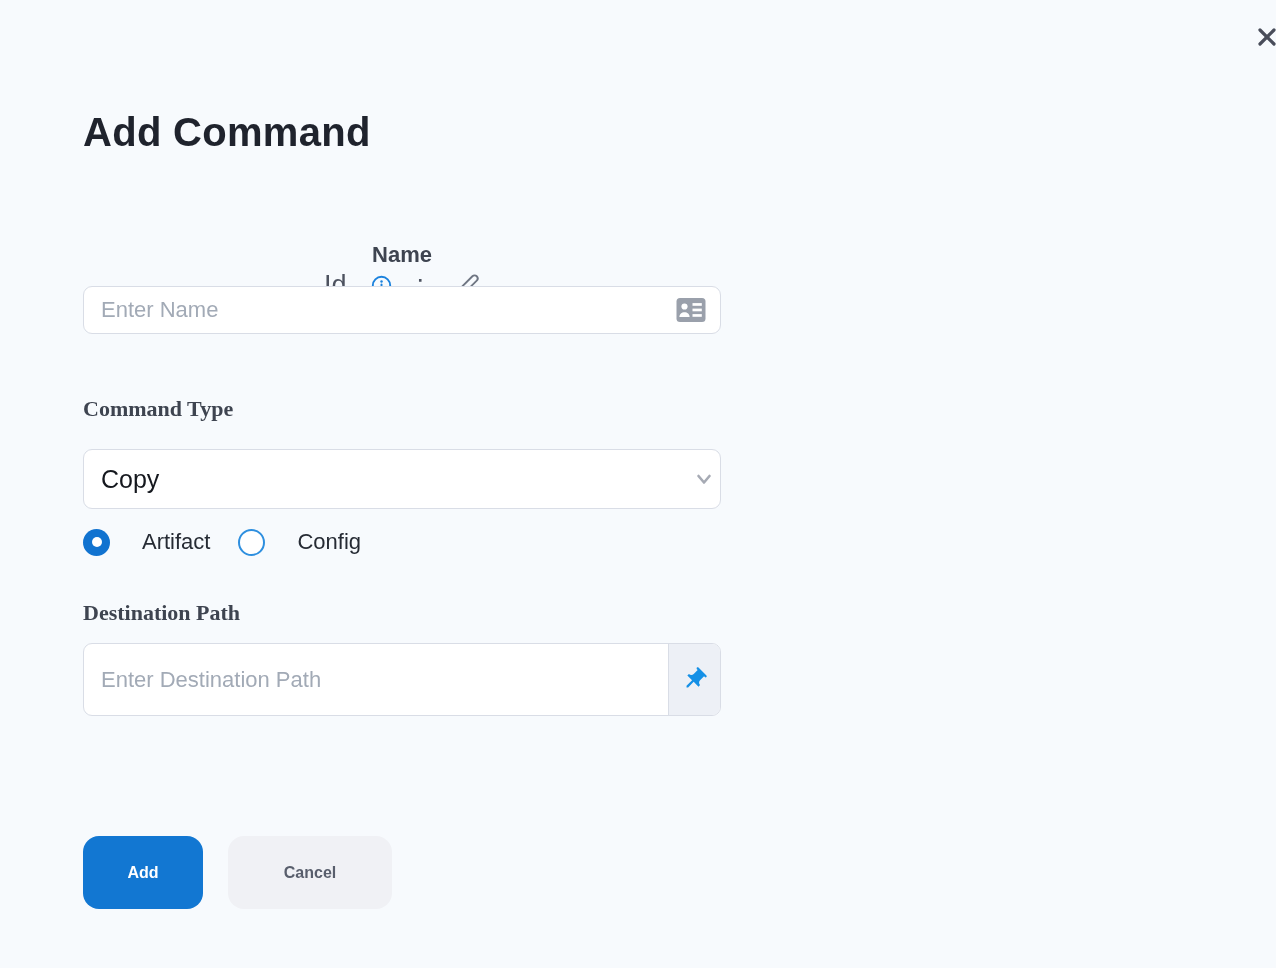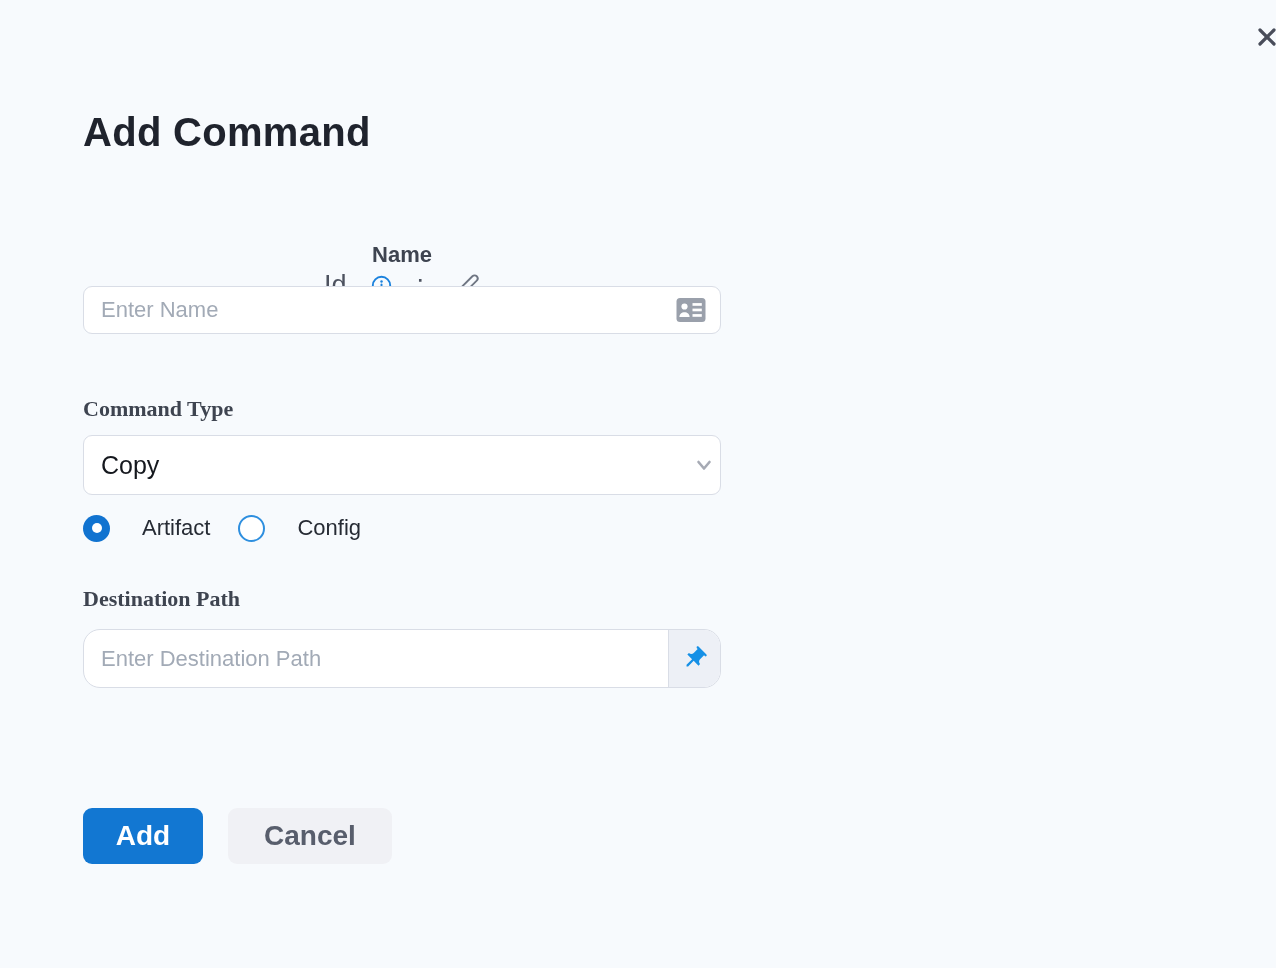--- a/index.html
+++ b/index.html
@@ -50,21 +50,21 @@
   }
   .text-input::placeholder { color: #a2aab6; }
   .input-suffix-icon {
     position: absolute; right: 15px; top: 50%;
     transform: translateY(-50%);
     display: flex; pointer-events: none;
   }
   .section-label { font-size: 22px; font-weight: 600; color: #3e4450; line-height: 30px; font-family: Liberation Serif, serif; }
   .mt-commandtype { margin-top: 60px; }
   .select-box {
-    margin-top: 11px; height: 60px;
+    margin-top: 25px; height: 60px;
     border: 1px solid #d9dde6; border-radius: 9px;
     background: #ffffff;
     display: flex; align-items: center; justify-content: space-between;
     padding: 0 5px 0 17px;
     cursor: pointer;
     gap: 48px;
   }
   .select-value { font-size: 25px; color: #15181e; }
   .mt-filetype { margin-top: 35px; }
   .radio-row { display: flex; align-items: center; gap: 28px; margin-top: 19px; height: 28px; }
@@ -73,41 +73,41 @@
   .radio-selected { background: #1173d0; position: relative; }
   .radio-selected::after {
     content: ""; position: absolute; left: 50%; top: 50%;
     width: 10px; height: 10px; border-radius: 50%;
     background: #ffffff; transform: translate(-50%, -50%);
   }
   .radio-unselected { background: #ffffff; border: 2px solid #2e8fdf; }
   .radio-label { font-size: 22px; color: #262b34; }
   .mt-dest { margin-top: 42px; }
   .dest-group {
-    margin-top: 15px; height: 59px;
-    border: 1px solid #d9dde6; border-radius: 17px;
+    margin-top: 15px; height: 73px;
+    border: 1px solid #d9dde6; border-radius: 9px;
     background: #ffffff; display: flex; overflow: hidden;
   }
   .dest-input {
     flex: 1; border: none; outline: none;
     padding: 0 17px; font-size: 22px; color: #20242e;
     font-family: "Liberation Sans", "DejaVu Sans", sans-serif;
     background: transparent;
   }
   .dest-input::placeholder { color: #a2aab6; }
   .dest-suffix {
     width: 52px; flex: none;
     background: #edf0f6; border-left: 1px solid #d9dde6;
     display: flex; align-items: center; justify-content: center;
     cursor: pointer;
   }
   .actions { display: flex; gap: 25px; margin-top: 120px; }
   .btn {
-    height: 56px; border: none; border-radius: 9px;
-    font-size: 28px; font-weight: 700; cursor: pointer;
+    height: 73px; border: none; border-radius: 16px;
+    font-size: 16px; font-weight: 700; cursor: pointer;
     font-family: "Liberation Sans", "DejaVu Sans", sans-serif;
   }
   .btn-add { width: 120px; background: #1277d2; color: #ffffff; }
   .btn-cancel { width: 164px; background: #f0f1f5; color: #585e6c; }
 </style>
 </head>
 <body>
 
 <div class="close-btn">
   <span style="display:flex;">

